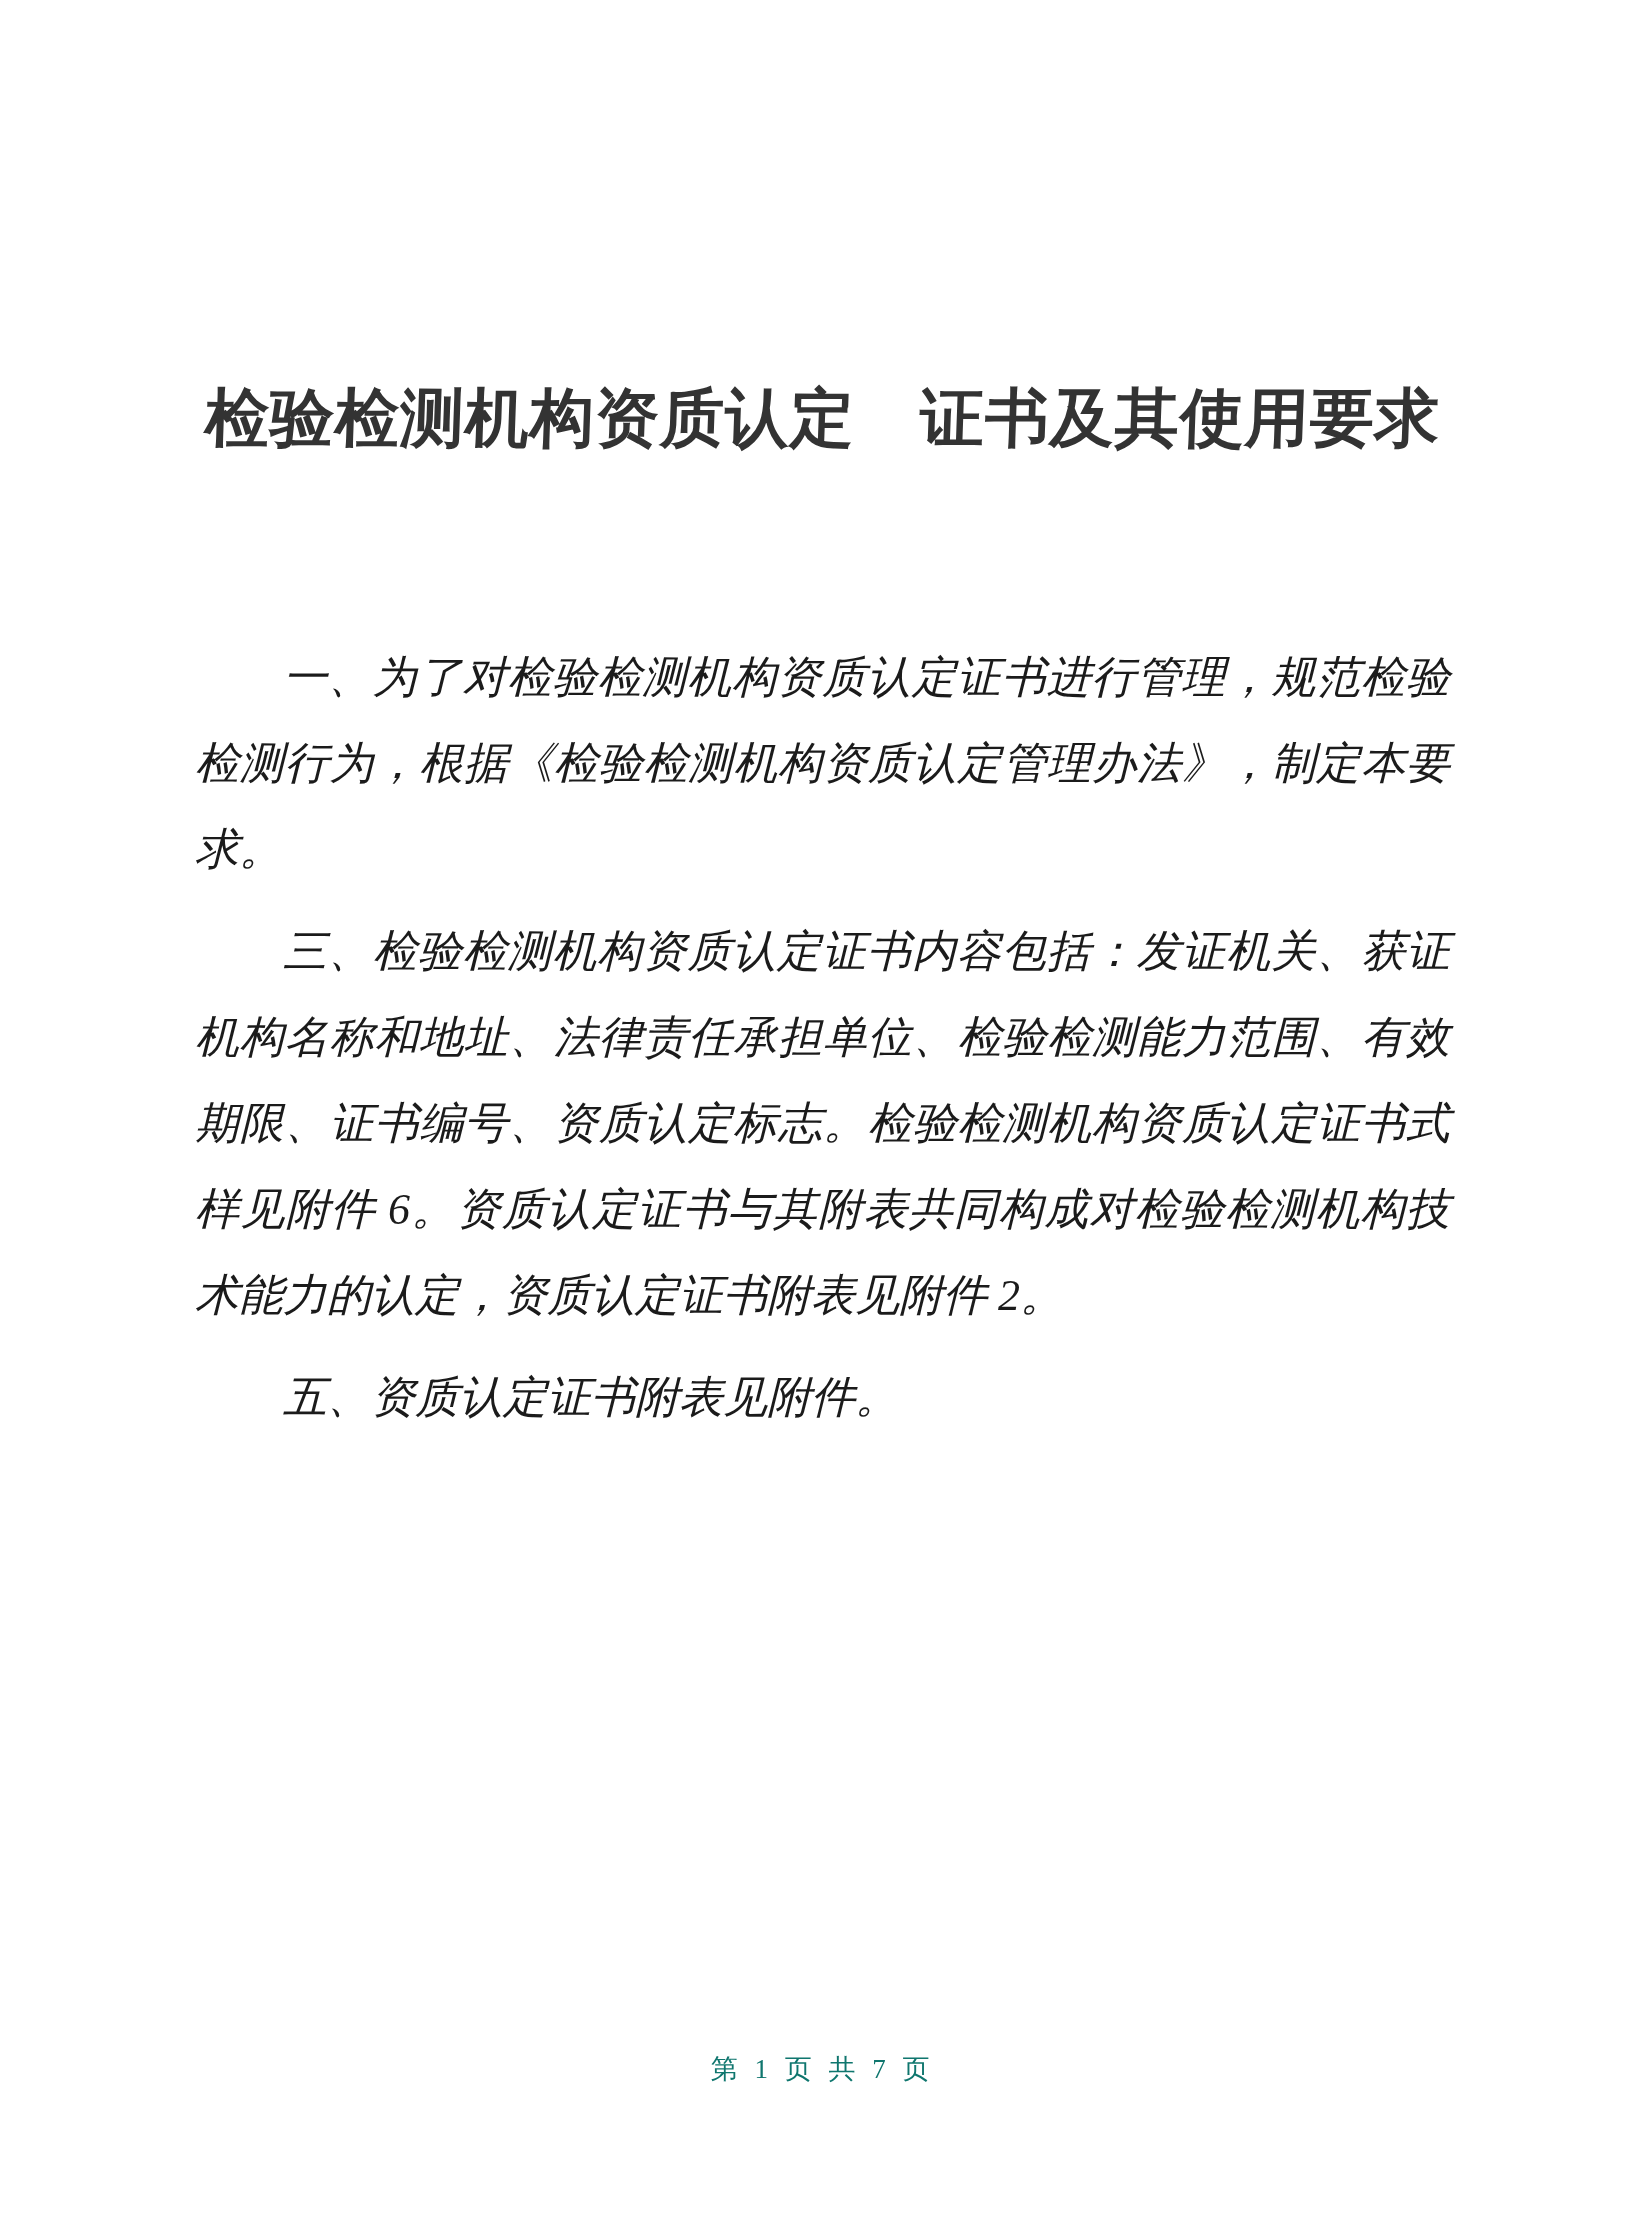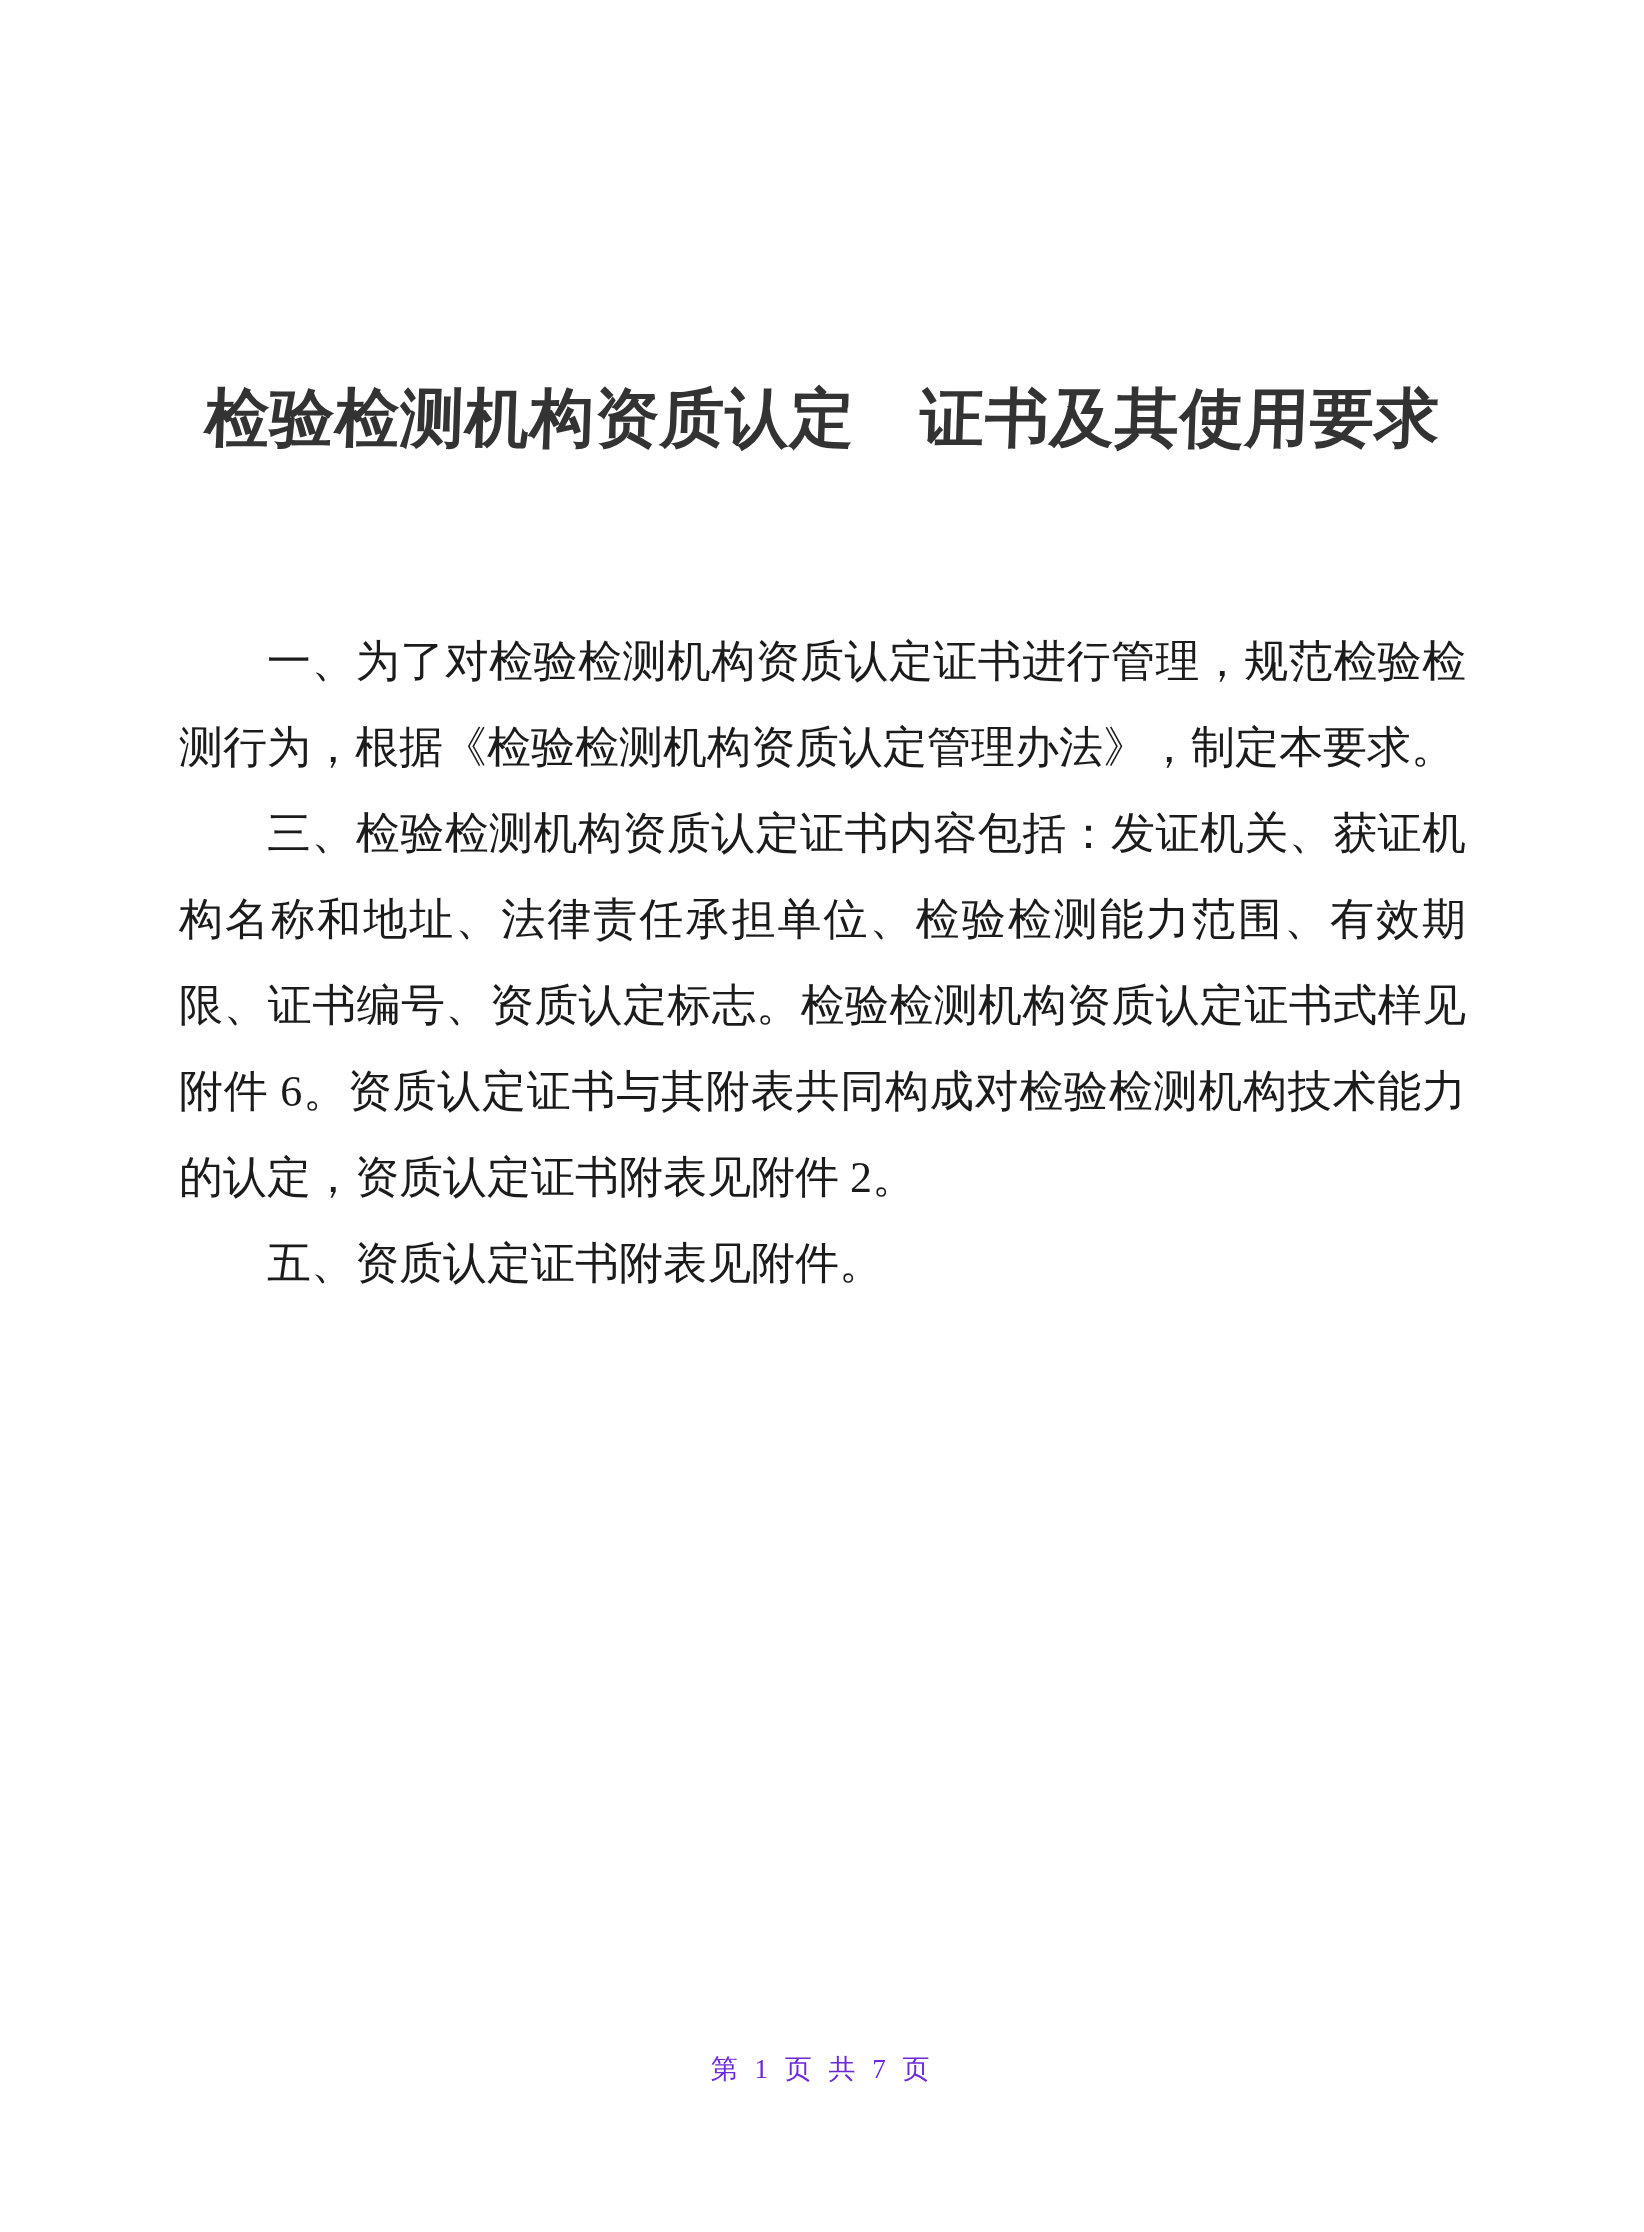--- a/index.html
+++ b/index.html
@@ -43,33 +43,34 @@
     top: 619px;
     left: 179px;
     width: 1287px;
     font-size: 44px;
     line-height: 86px;
     color: #1b1b1b;
     text-align: justify;
     text-justify: inter-ideograph;
   }
   .doc-body p {
-    margin: 0;
+    margin: 16px;
     padding: 0;
     text-indent: 2em;
+    font-style: italic;
   }
   .doc-footer {
     position: absolute;
     top: 2052px;
     left: 0;
     width: 100%;
     text-align: center;
     font-size: 27px;
     line-height: 34px;
-    color: #6d28d9;
+    color: #0f766e;
     letter-spacing: 5px;
   }
 </style>
 </head>
 <body>
 
 <div class="page">
 
   <h1 class="doc-title">检验检测机构资质认定　证书及其使用要求</h1>
 

